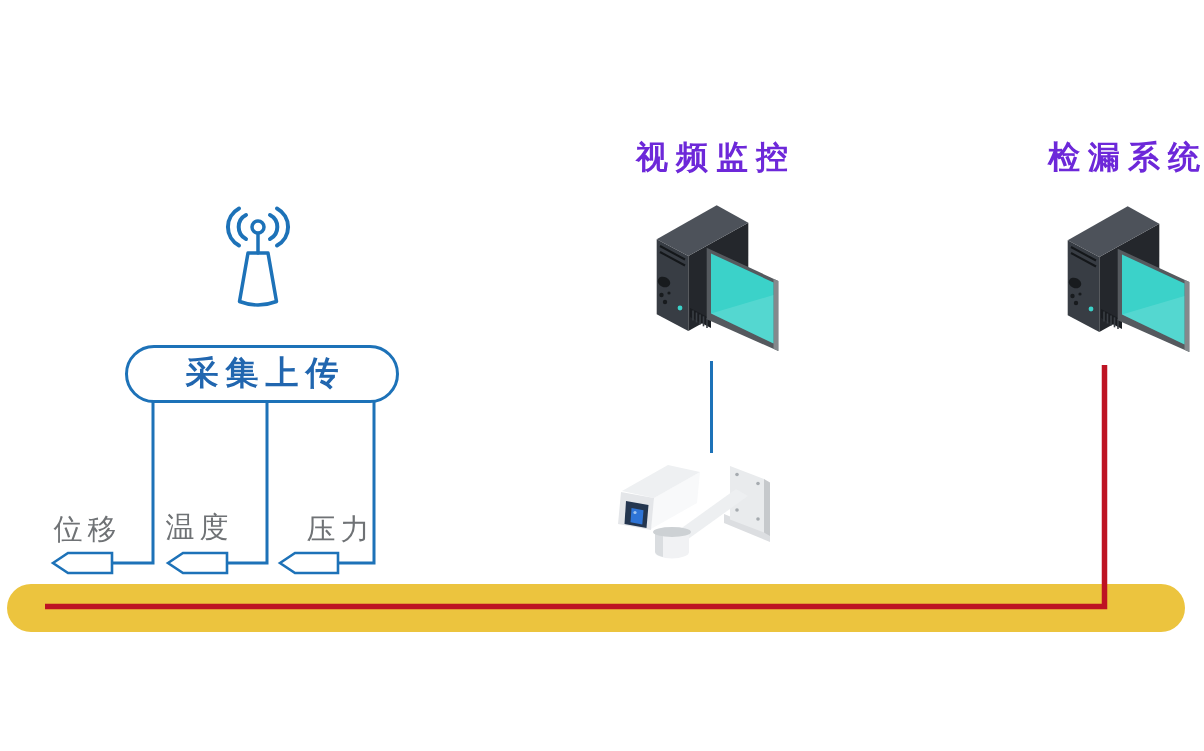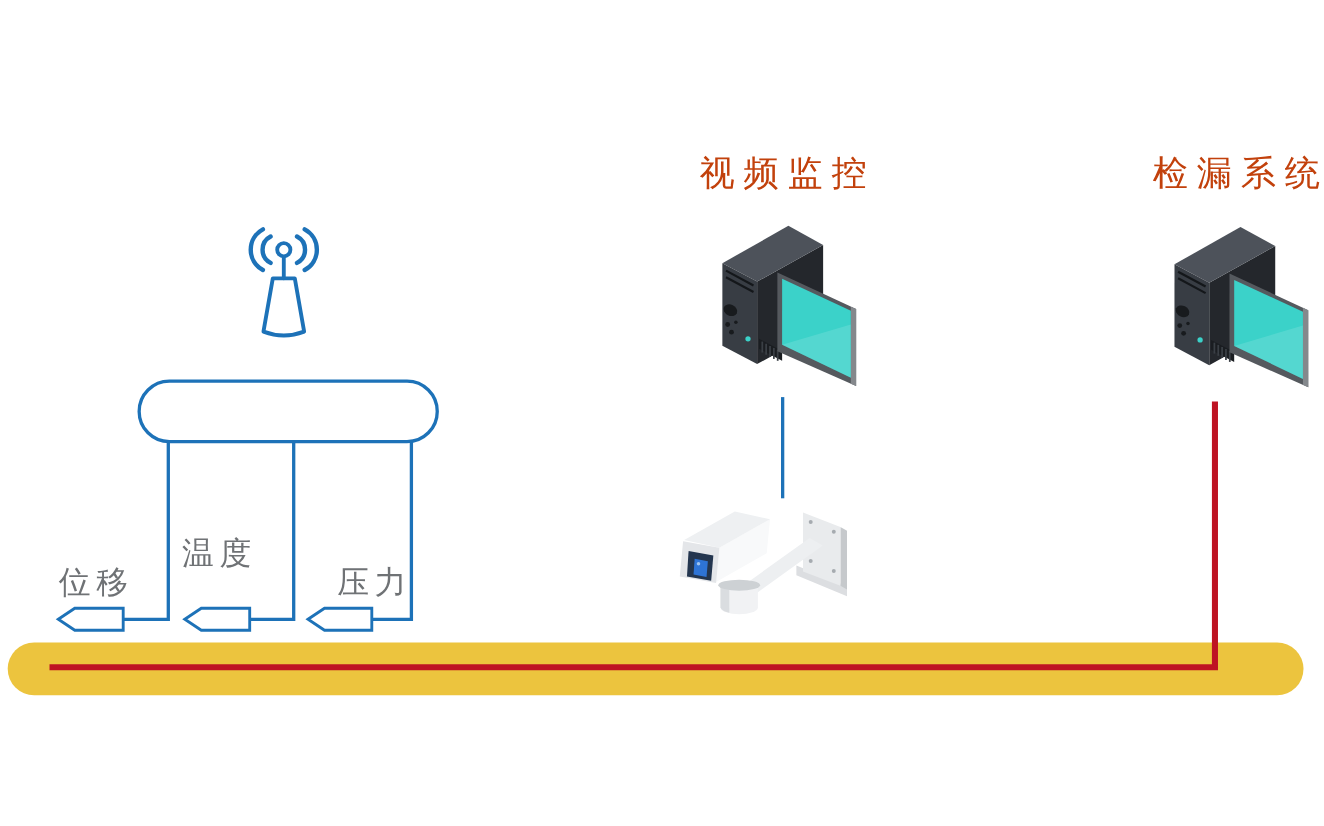--- a/index.html
+++ b/index.html
@@ -10,44 +10,44 @@
     overflow:hidden;
     font-family:"Liberation Sans","DejaVu Sans",sans-serif;
   }
   #diagram-svg{position:absolute;left:0;top:0;}
   .label{
     position:absolute;
     display:flex;align-items:center;justify-content:center;
     white-space:nowrap;
   }
   .title{
-    color:#c2410c;
+    color:#6d28d9;
     font-size:32px;
-    font-weight:normal;
+    font-weight:bold;
     letter-spacing:8px;
     text-indent:8px; 
   }
   .box-label{
     color:#2166af;
     font-size:33px;
     font-weight:bold;
     letter-spacing:7px;
     text-indent:7px;
   }
   .sensor-label{
     color:#6f7275;
     font-size:29px;
     letter-spacing:5px;
     text-indent:5px;
   }
   #video-title{left:622px;top:140px;width:180px;height:36px;}
   #leak-title{left:1036px;top:140px;width:176px;height:36px;}
   #collector-label{left:126px;top:346px;width:272px;height:55px;}
   #sensor-label-0{left:43px;top:514px;width:84px;height:32px;}
-  #sensor-label-1{left:155px;top:488px;width:84px;height:32px;}
+  #sensor-label-1{left:155px;top:512px;width:84px;height:32px;}
   #sensor-label-2{left:296px;top:514px;width:84px;height:32px;}
 </style>
 </head>
 <body>
 
 <div id="stage">
 
   <svg id="diagram-svg" width="1204" height="751" viewBox="0 0 1204 751">
 
     <defs>
@@ -147,19 +147,20 @@
 
     <use href="#pc" x="1056" y="197"></use>
 
     <use href="#cam" x="612" y="452"></use>
   </svg>
 
   <div id="video-title" class="label title">视频监控</div>
 
   <div id="leak-title" class="label title">检漏系统</div>
 
+  <div id="collector-label" class="label box-label">采集上传</div>
 
   <div id="sensor-label-0" class="label sensor-label">位移</div>
 
   <div id="sensor-label-1" class="label sensor-label">温度</div>
 
   <div id="sensor-label-2" class="label sensor-label">压力</div>
 </div>
 
 </body></html>

